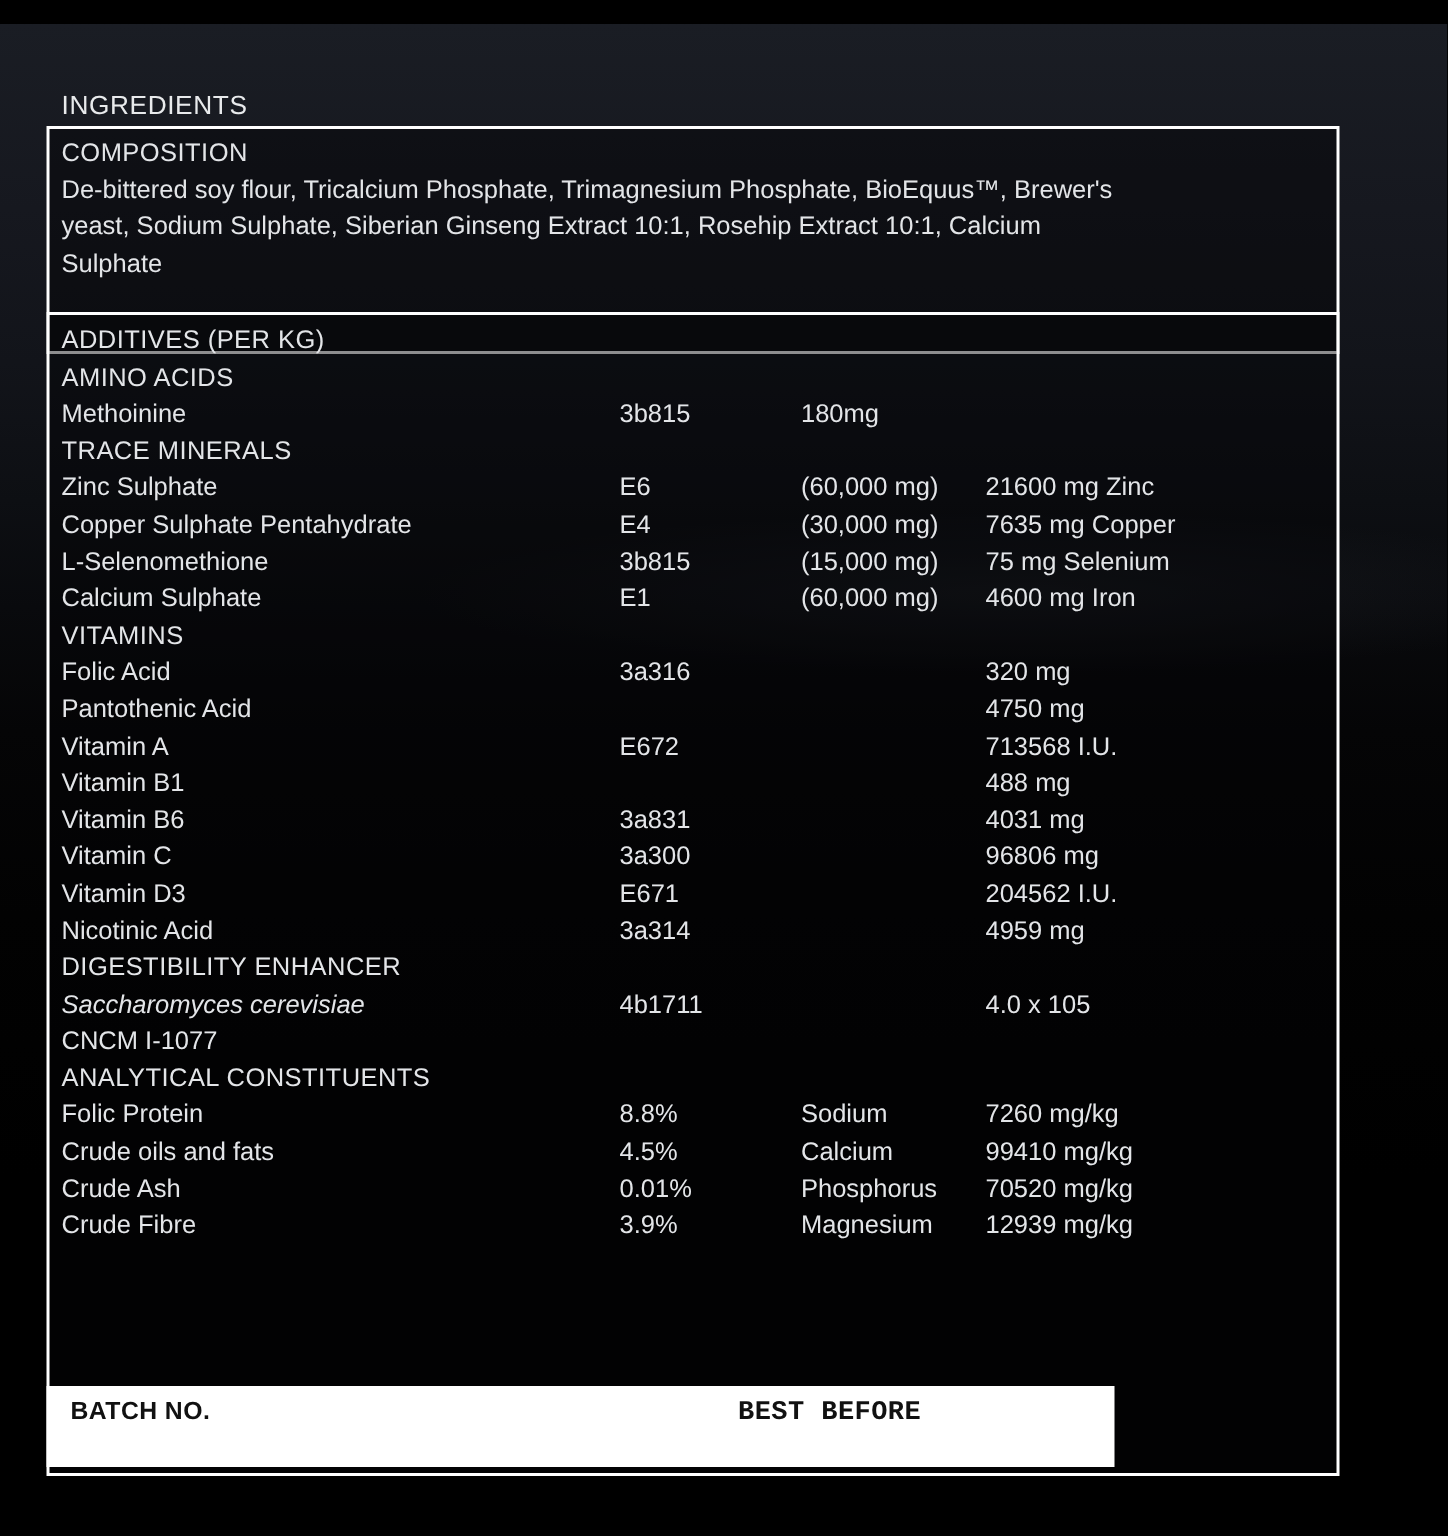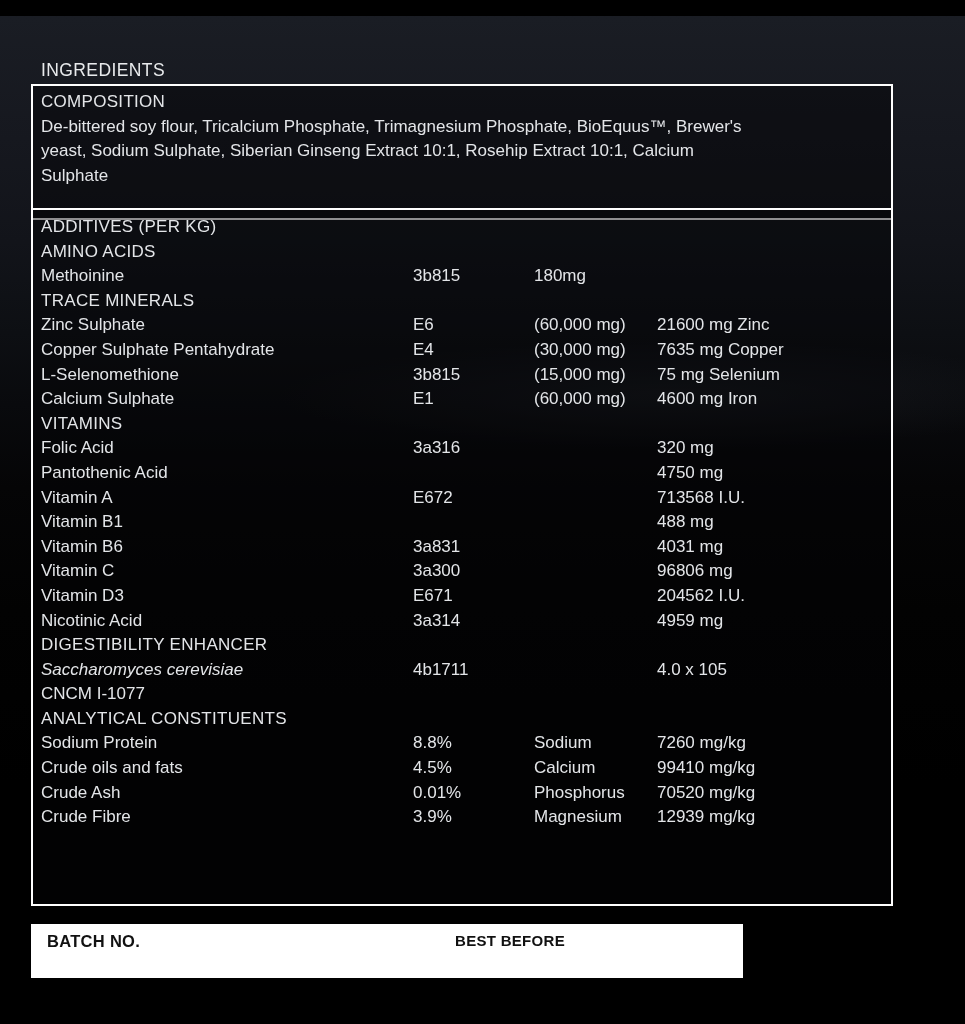--- a/index.html
+++ b/index.html
@@ -18,33 +18,33 @@
   }
   .heading{
     position:absolute;left:41px;top:44px;
     font-size:17.5px;letter-spacing:.4px;color:#e8eaec;
   }
   .box{
     position:absolute;left:31px;width:862px;box-sizing:border-box;
     border:2px solid #fff;background:rgba(4,5,7,.45);
     font-size:17px;line-height:24.6px;
   }
-  .composition{top:68px;height:136px;padding:4px 12px 0 8px;}
-  .additives{top:192px;height:698px;padding:5px 10px 0 8px;}
+  .composition{top:68px;height:152px;padding:4px 12px 0 8px;}
+  .additives{top:192px;height:776px;padding:5px 10px 0 8px;}
   .sec-title{letter-spacing:.3px;}
   .comp-line{white-space:nowrap;}
   .row{display:grid;grid-template-columns:372px 121px 123px 1fr;}
   .cell{white-space:nowrap;overflow:visible;}
   .italic{font-style:italic;}
   .batch-box{
     position:absolute;left:31px;top:908px;width:712px;height:54px;
     background:#fff;color:#111;box-sizing:border-box;
   }
   .batch-label{position:absolute;left:16px;top:8px;font-size:16.5px;font-weight:600;letter-spacing:.3px;}
-  .bb-label{position:absolute;left:424px;top:8px;font-size:15px;font-weight:600;letter-spacing:.3px;}
+  .bb-label{position:absolute;left:461px;top:8px;font-size:18px;font-weight:600;letter-spacing:.3px;font-family:Liberation Mono, monospace;}
   .fill-field{position:absolute;top:30px;height:20px;}
   .batch-field{left:16px;width:380px;}
   .bb-field{left:451px;width:380px;}
 </style>
 </head>
 <body>
 
 <div class="page">
   <div class="bg"></div>
 
@@ -163,21 +163,21 @@
         <div class="row">
           <span class="cell cell-name">CNCM I-1077</span>
           <span class="cell cell-code"></span>
           <span class="cell cell-qty"></span>
           <span class="cell cell-value"></span>
         </div>
         <div class="row">
           <span class="cell sec-title">ANALYTICAL CONSTITUENTS</span>
         </div>
         <div class="row">
-          <span class="cell cell-name">Sodium Protein</span>
+          <span class="cell cell-name">Folic Protein</span>
           <span class="cell cell-code">8.8%</span>
           <span class="cell cell-qty">Sodium</span>
           <span class="cell cell-value">7260 mg/kg</span>
         </div>
         <div class="row">
           <span class="cell cell-name">Crude oils and fats</span>
           <span class="cell cell-code">4.5%</span>
           <span class="cell cell-qty">Calcium</span>
           <span class="cell cell-value">99410 mg/kg</span>
         </div>

